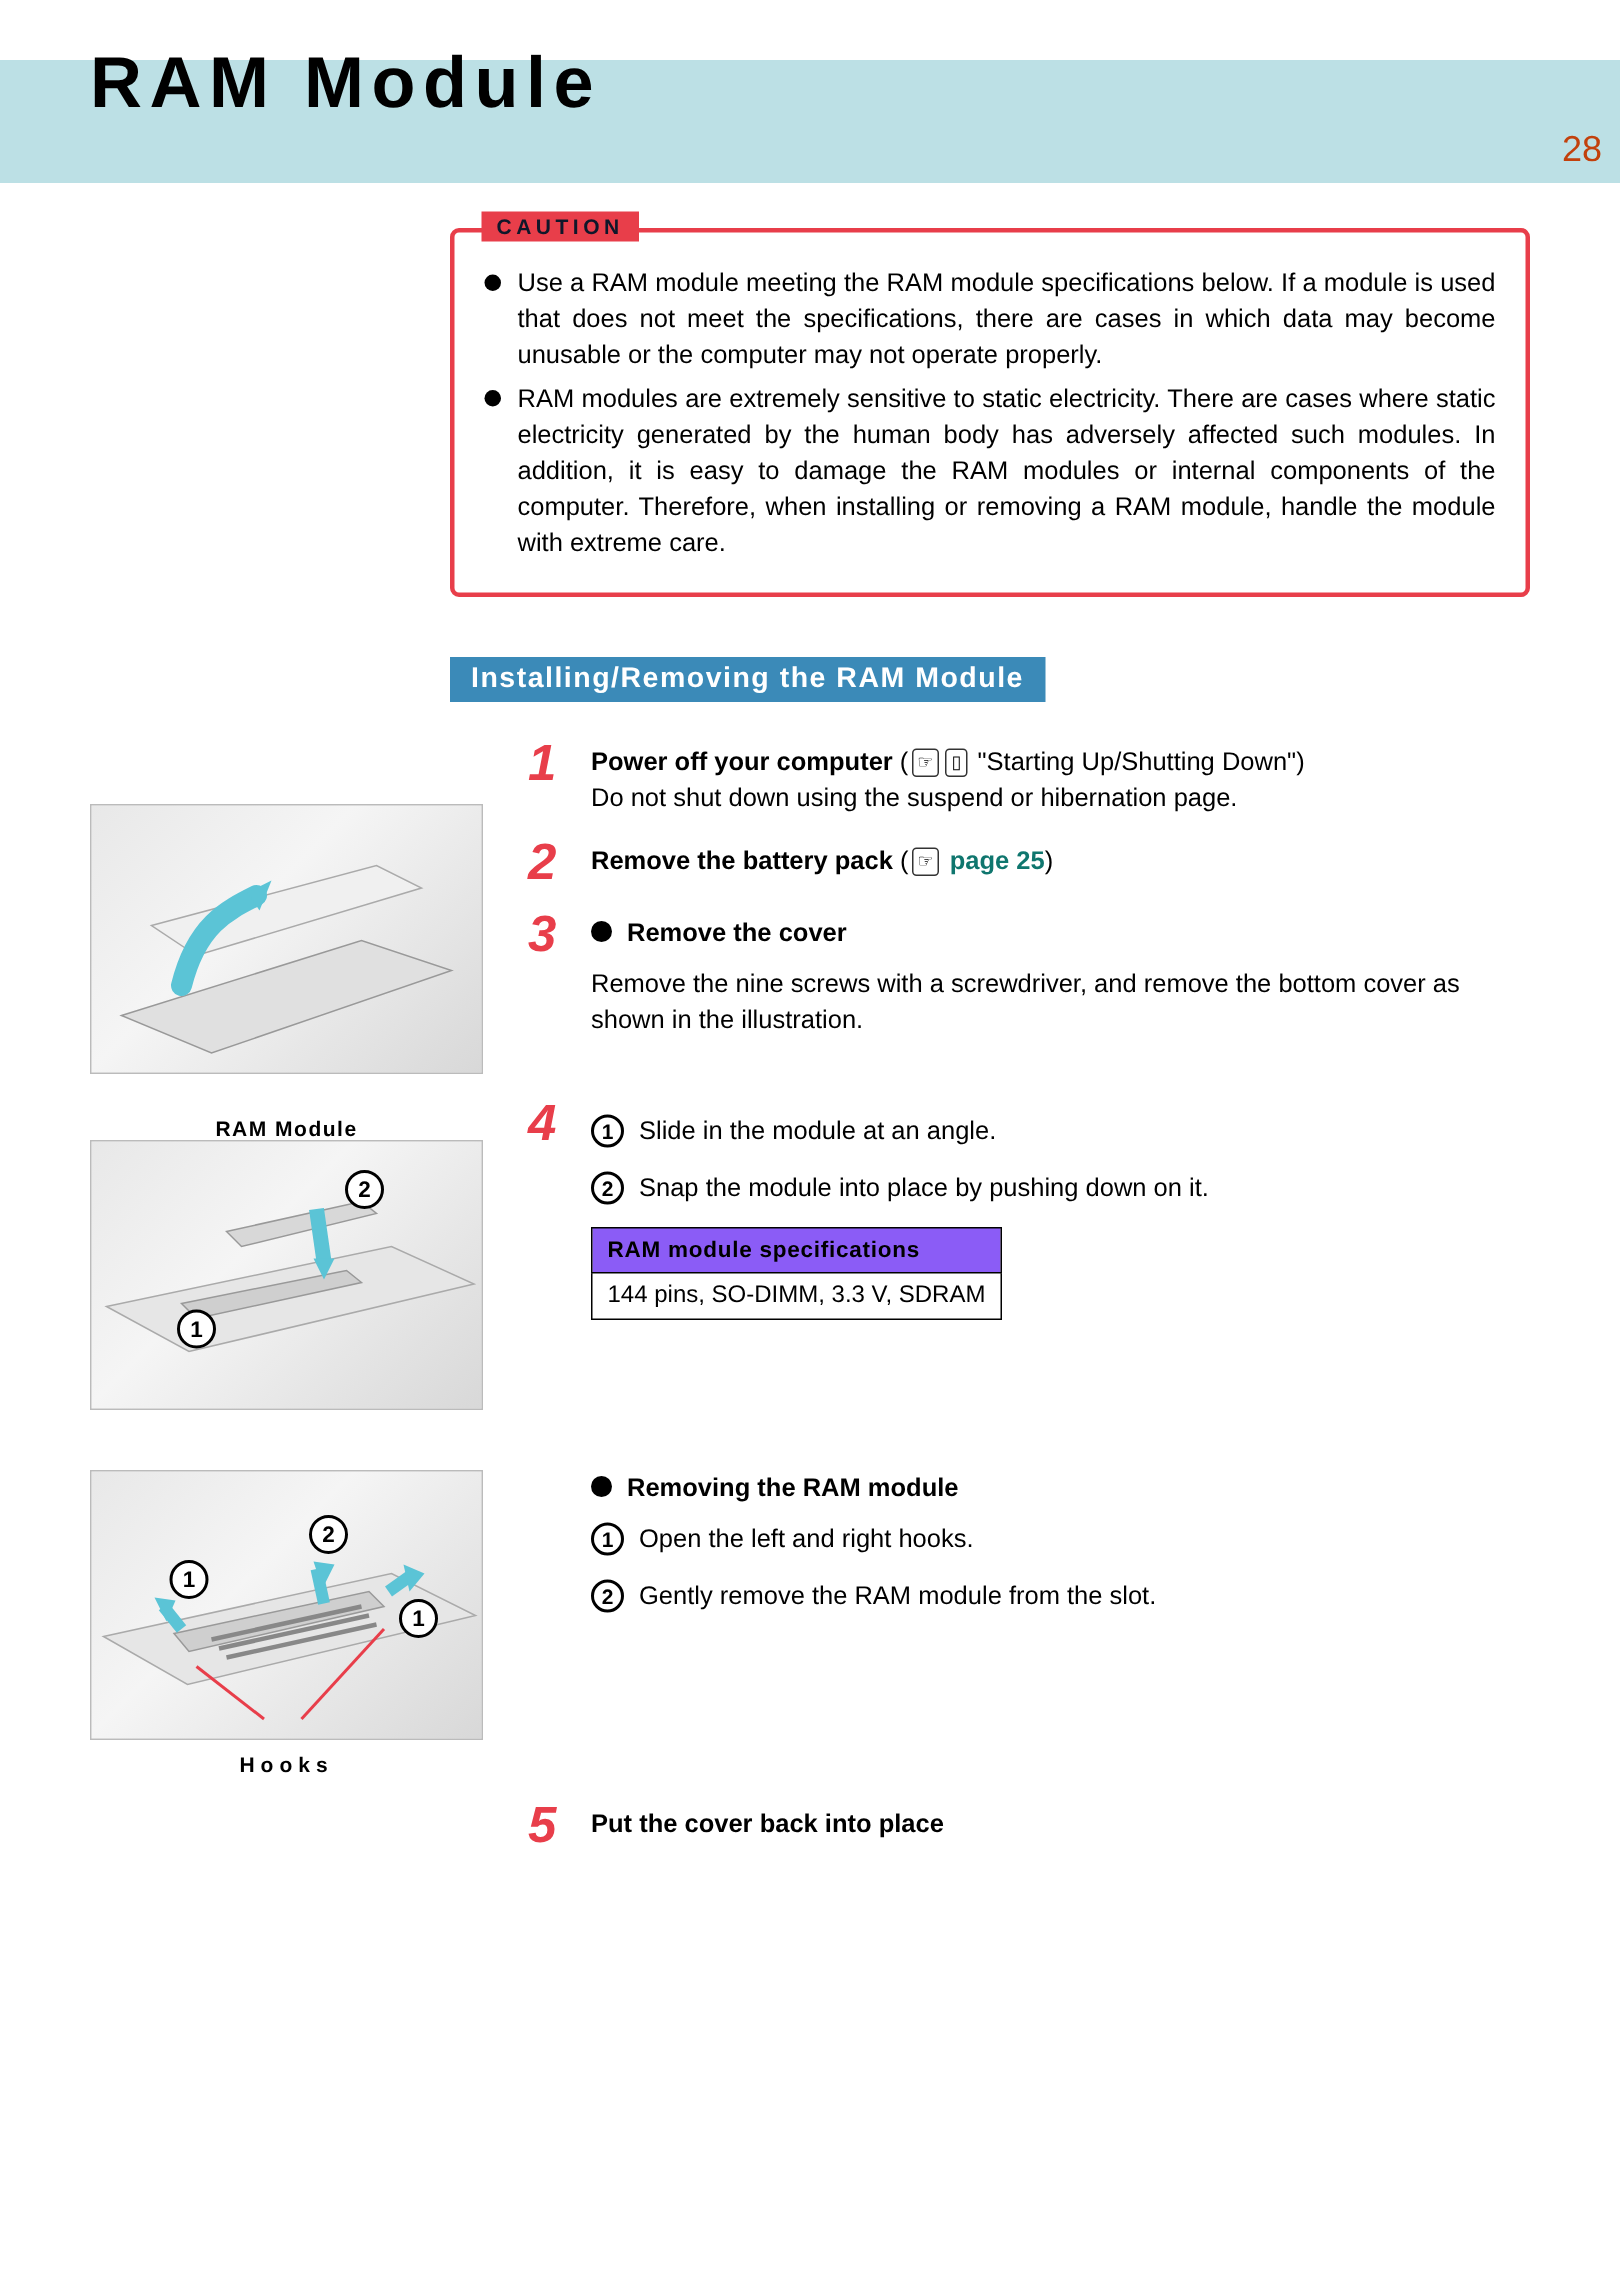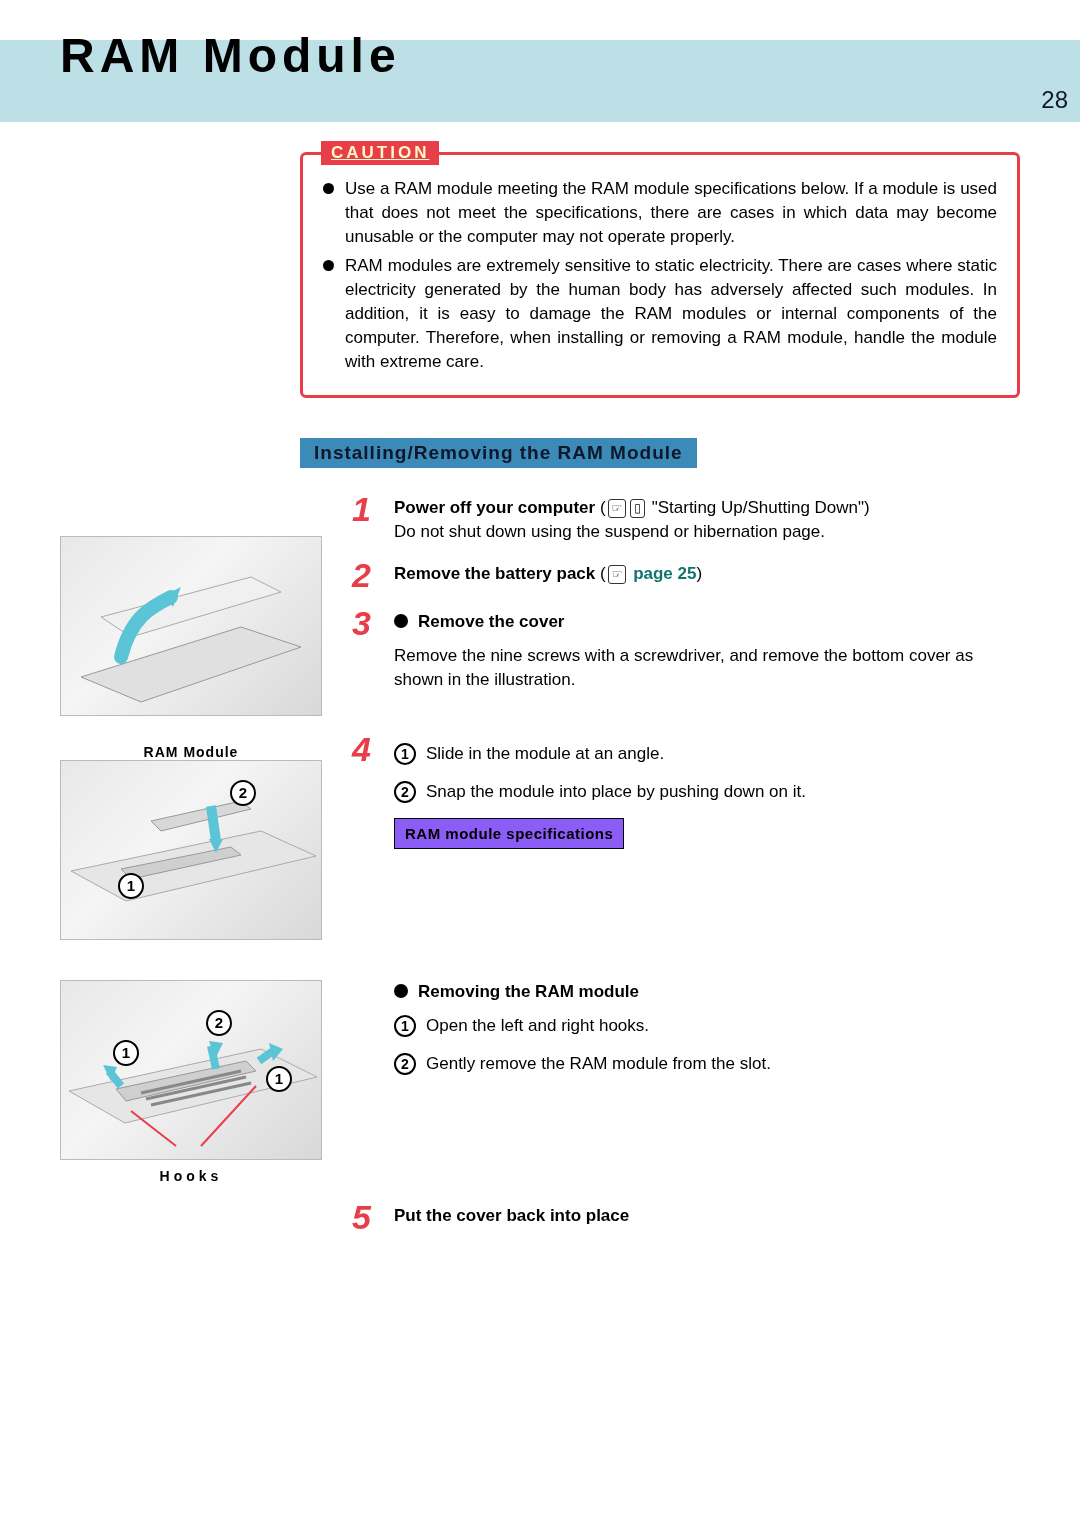--- a/index.html
+++ b/index.html
@@ -24,43 +24,42 @@
     font-size: 48px;
     font-weight: bold;
     letter-spacing: 5px;
     color: #000;
   }
   .page-number {
     position: absolute;
     right: 12px;
     top: 46px;
     font-size: 24px;
-    color: #0f172a;
+    color: #c2410c;
   }
   .content {
     padding: 30px 60px 60px 60px;
   }
   .caution-box {
     border: 3px solid #e83e4a;
     border-radius: 6px;
     margin: 0 0 40px 240px;
     padding: 14px 20px 16px 20px;
     position: relative;
   }
   .caution-label {
     position: absolute;
     top: -14px;
     left: 18px;
     background: #e83e4a;
-    color: #fef9c3;
+    color: #0f172a;
     font-weight: bold;
     letter-spacing: 3px;
-    font-size: 17px;
+    font-size: 14px;
     padding: 2px 10px;
-    text-decoration: underline;
   }
   .caution-list {
     margin: 8px 0 0 0;
     padding: 0;
     list-style: none;
   }
   .caution-list li {
     position: relative;
     padding-left: 22px;
     font-size: 17px;
@@ -73,21 +72,21 @@
     position: absolute;
     left: 0;
     top: 6px;
     width: 11px;
     height: 11px;
     background: #000;
     border-radius: 50%;
   }
   .section-heading {
     background: #3b8ab8;
-    color: #0f172a;
+    color: #ffffff;
     font-weight: bold;
     letter-spacing: 1px;
     padding: 4px 14px;
     font-size: 19px;
     display: inline-block;
     margin-left: 240px;
     margin-bottom: 28px;
   }
   .two-col {
     display: flex;
@@ -290,20 +289,23 @@
             <div>Slide in the module at an angle.</div>
           </div>
           <div class="substep">
             <div class="circ-num">2</div>
             <div>Snap the module into place by pushing down on it.</div>
           </div>
           <table class="spec-table">
             <tbody>
                 <tr>
                   <th>RAM module specifications</th>
+                </tr>
+            <tr>
+                  <td>144 pins, SO-DIMM, 3.3 V, SDRAM</td>
                 </tr>
           </tbody>
             </table>
         </div>
       </div>
     </div>
   </div>
 
   
   <div class="two-col" style="margin-top:40px;">

